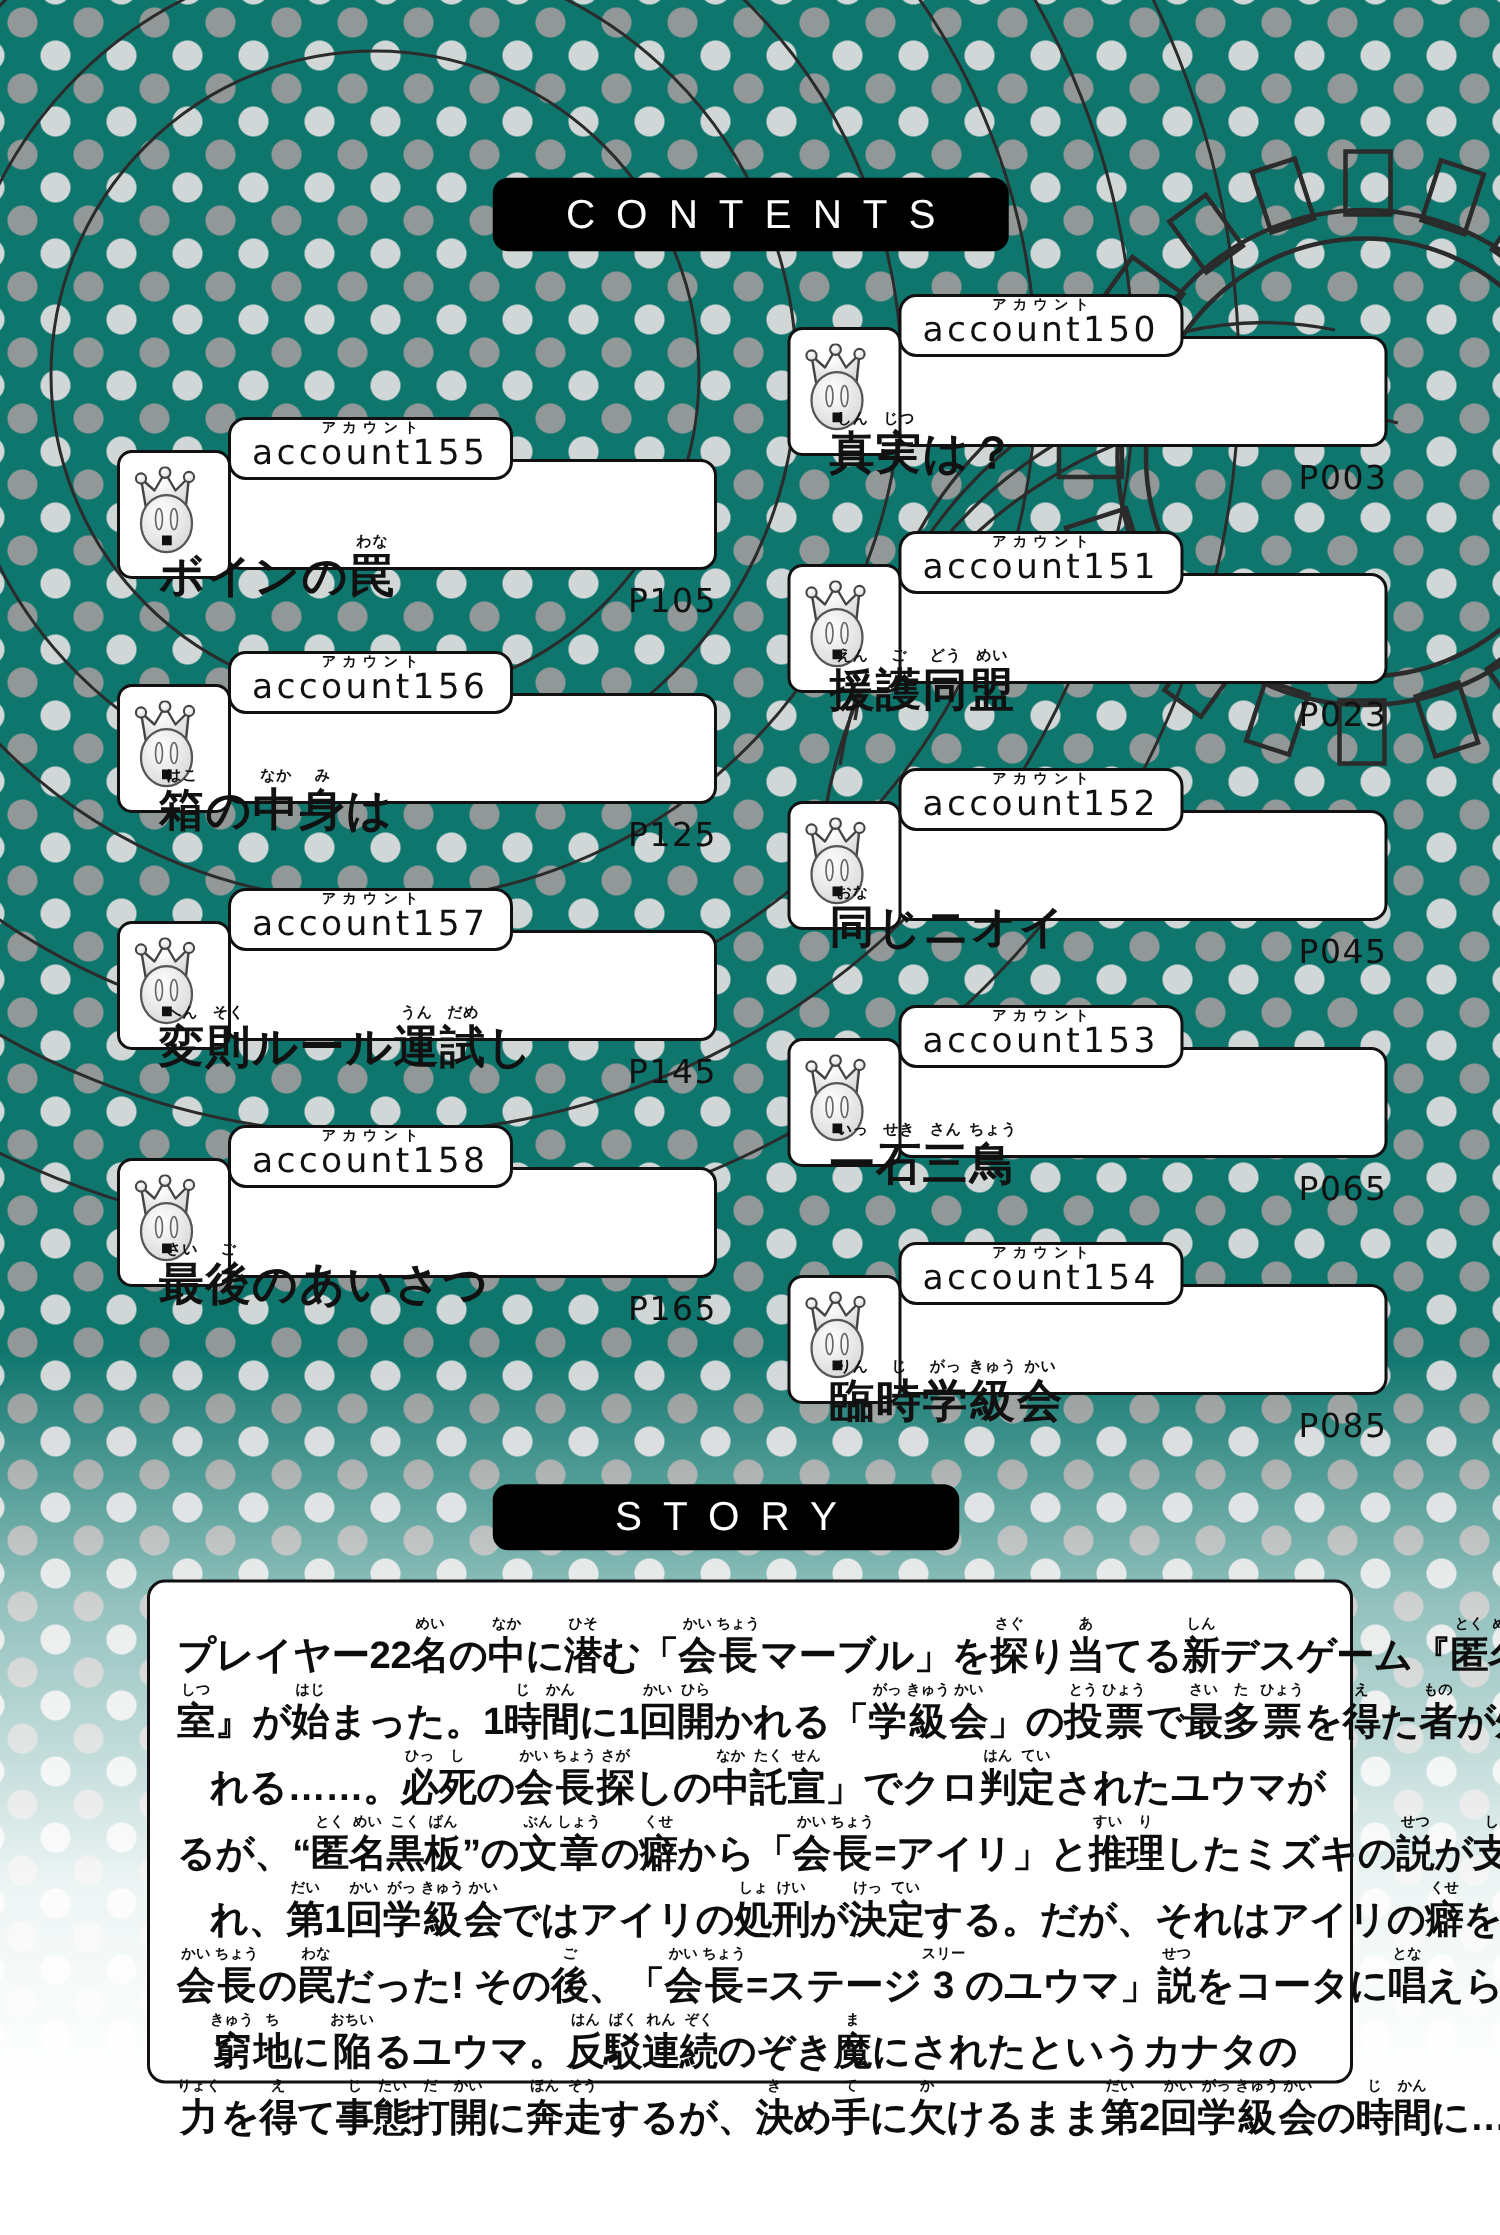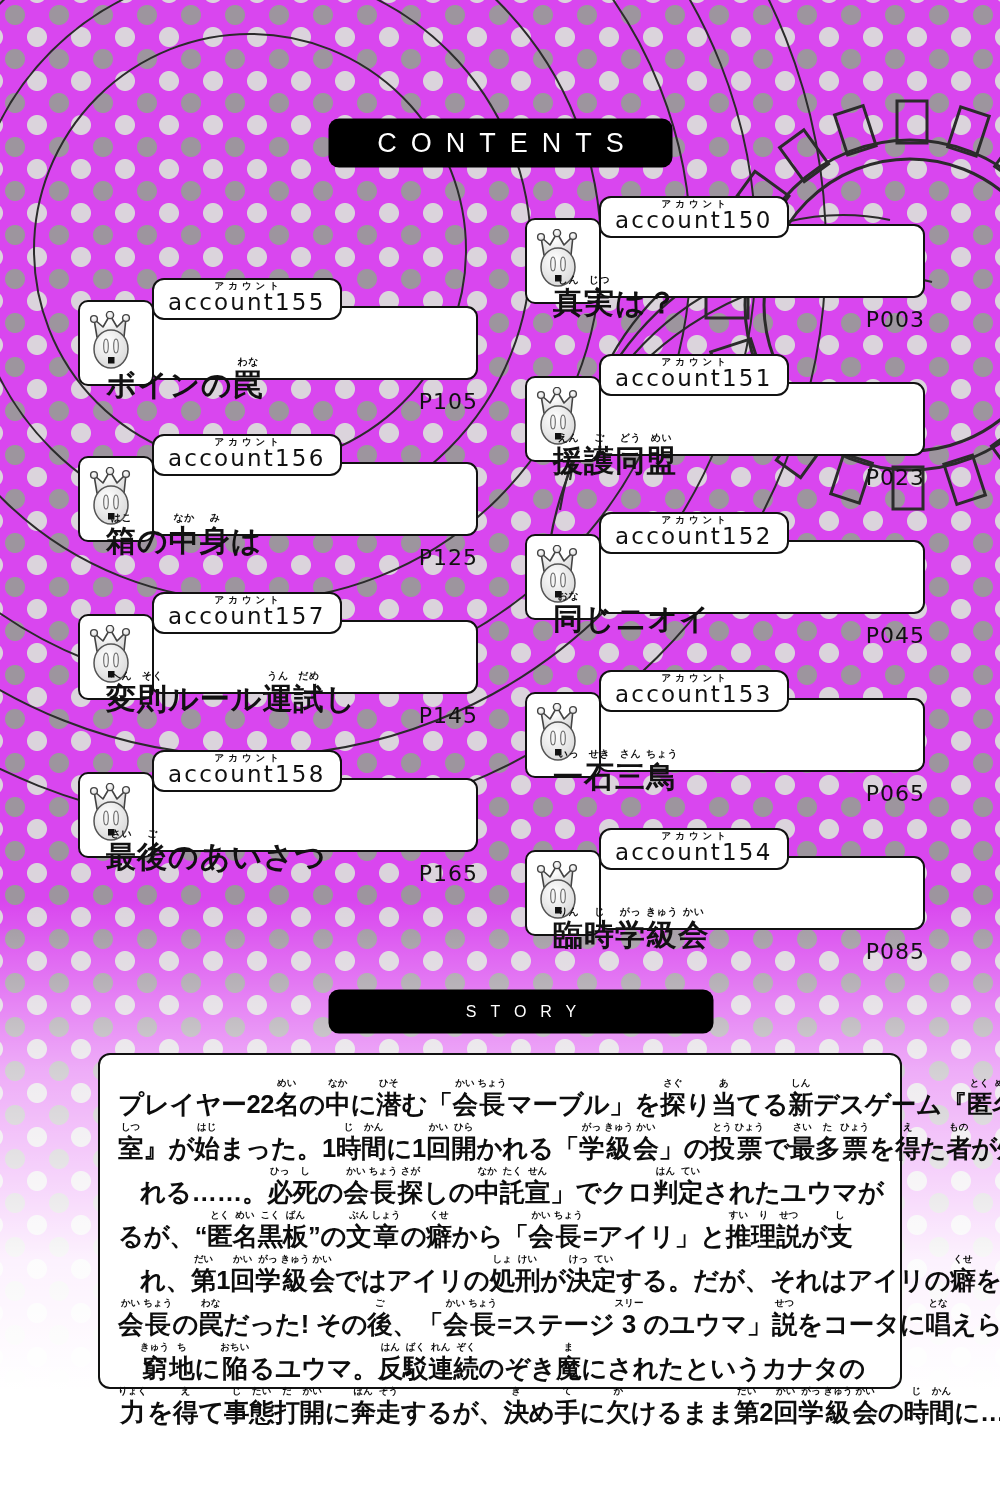--- a/index.html
+++ b/index.html
@@ -9,21 +9,21 @@
   }
   body {
     font-family: "Liberation Sans", "DejaVu Sans", sans-serif;
   }
 
   #page {
     position: relative;
     width: 1000px;
     height: 1490px;
     overflow: hidden;
-    background: #d946ef;
+    background: #0f766e;
   }
 
   
   .bg-layer {
     position: absolute;
     inset: 0;
     overflow: hidden;
   }
 
   
@@ -96,22 +96,22 @@
     letter-spacing: 14px;
     text-indent: 14px;
     font-size: 27px;
     font-weight: 400;
     box-shadow: 0 0 0 1.5px #000;
   }
   #banner-contents {
     left: 330px; top: 120px; width: 341px; height: 46px;
   }
   #banner-story {
-    left: 330px; top: 991px; width: 382px; height: 41px;
-    font-size: 16px;
+    left: 330px; top: 991px; width: 308px; height: 41px;
+    font-size: 27px;
     align-items: center;
   }
 
   
   .toc-entry {
     position: absolute;
     width: 400px;
     height: 130px;
   }
 
@@ -924,20 +924,23 @@
           <span class="rbase">長</span>
         </span><span class="plain">
           <span class="rt">&nbsp;</span>
           <span class="rbase">=アイリ」と</span>
         </span><span class="rb">
           <span class="rt">すい</span>
           <span class="rbase">推</span>
         </span><span class="rb">
           <span class="rt">り</span>
           <span class="rbase">理</span>
+        </span><span class="plain">
+          <span class="rt">&nbsp;</span>
+          <span class="rbase">したミズキの</span>
         </span><span class="rb">
           <span class="rt">せつ</span>
           <span class="rbase">説</span>
         </span><span class="plain">
           <span class="rt">&nbsp;</span>
           <span class="rbase">が</span>
         </span><span class="rb">
           <span class="rt">し</span>
           <span class="rbase">支</span>
         </span></div>

